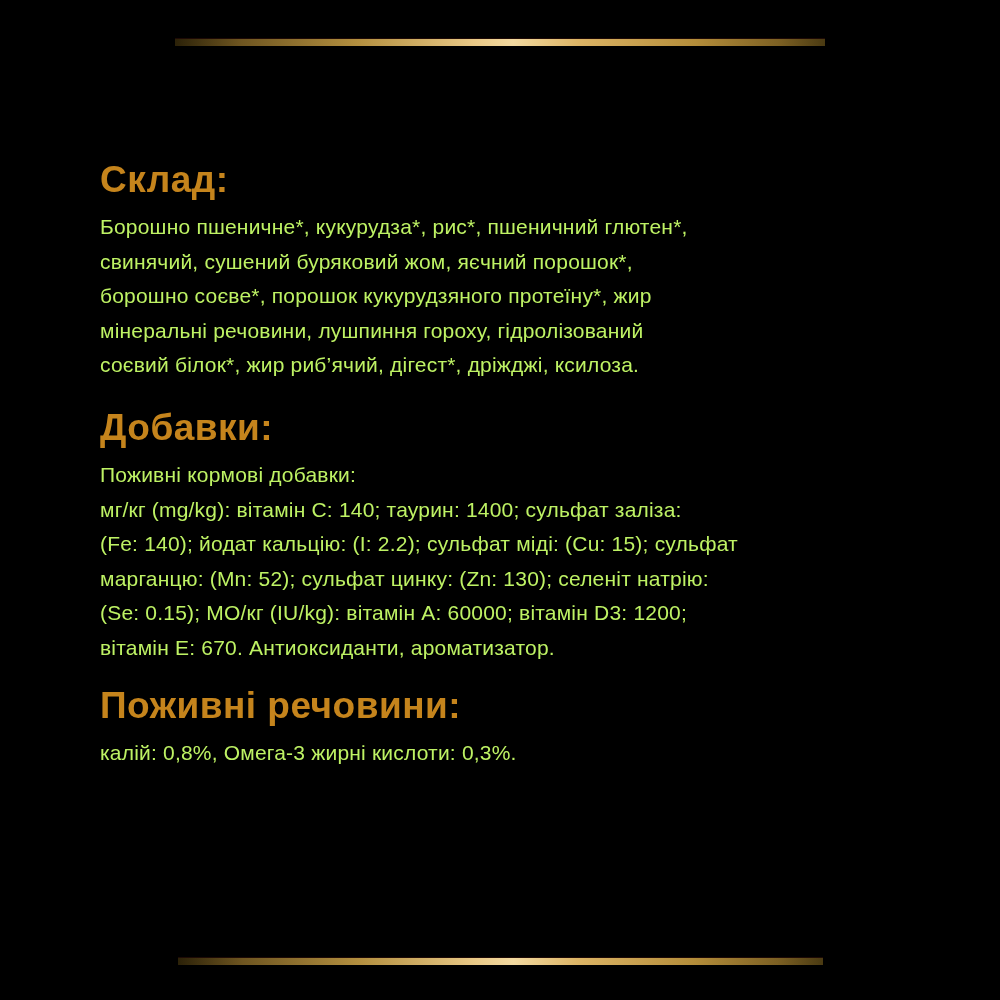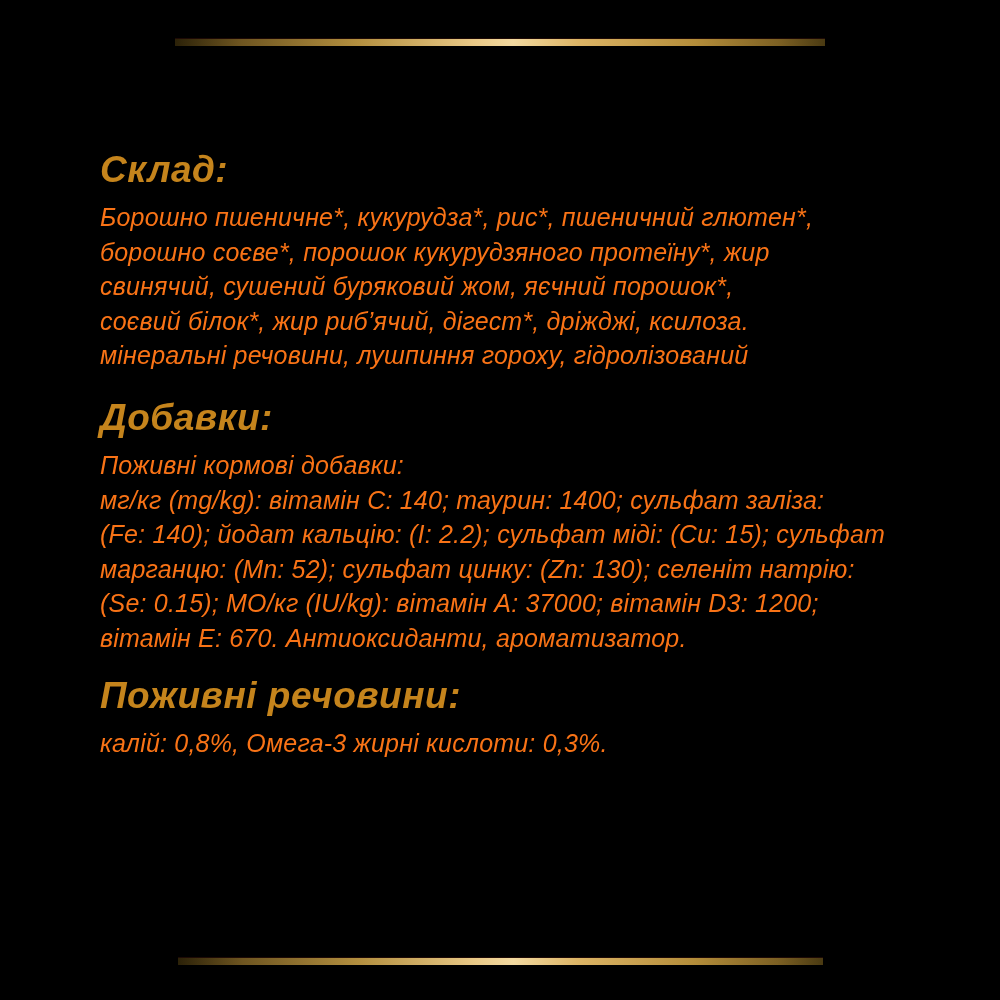--- a/index.html
+++ b/index.html
@@ -28,67 +28,66 @@
       #7c6023 93%,
       #4a3a12 100%);
     border-top: 1px solid #1d0a05;
   }
   .divider.top    { left: 175px; top: 38px;  width: 650px; }
   .divider.bottom { left: 178px; top: 957px; width: 645px; }
 
   .content {
     position: absolute;
     left: 100px;
-    top: 150px;
+    top: 160px;
     width: 880px;
-    font-style: italic;
   }
   section { display: block; }
   section.sec-additives { margin-top: 25px; }
   section.sec-nutrients { margin-top: 20px; }
 
   h2.sec-heading {
     margin: 0 0 10px 0;
     font-size: 37px;
     line-height: 40px;
     font-weight: 700;
     color: #c5841c;
     letter-spacing: 0.5px;
   }
   .line {
-    font-size: 25px;
+    font-size: 21px;
     line-height: 34.6px;
-    color: #f97316;
+    color: #bef264;
     white-space: nowrap;
     letter-spacing: 0.2px;
   }
 </style>
 </head>
 <body>
 
 <div class="divider top"></div>
 
 <main class="content">
 
   <section class="sec-composition">
     <h2 class="sec-heading">Склад:</h2>
     <div class="line">Борошно пшеничне*, кукурудза*, рис*, пшеничний глютен*,</div>
+    <div class="line">свинячий, сушений буряковий жом, яєчний порошок*,</div>
     <div class="line">борошно соєве*, порошок кукурудзяного протеїну*, жир</div>
-    <div class="line">свинячий, сушений буряковий жом, яєчний порошок*,</div>
+    <div class="line">мінеральні речовини, лушпиння гороху, гідролізований</div>
     <div class="line">соєвий білок*, жир риб’ячий, дігест*, дріжджі, ксилоза.</div>
-    <div class="line">мінеральні речовини, лушпиння гороху, гідролізований</div>
   </section>
 
   <section class="sec-additives">
     <h2 class="sec-heading">Добавки:</h2>
     <div class="line">Поживні кормові добавки:</div>
     <div class="line">мг/кг (mg/kg): вітамін C: 140; таурин: 1400; сульфат заліза:</div>
     <div class="line">(Fe: 140); йодат кальцію: (I: 2.2); сульфат міді: (Cu: 15); сульфат</div>
     <div class="line">марганцю: (Mn: 52); сульфат цинку: (Zn: 130); селеніт натрію:</div>
-    <div class="line">(Se: 0.15); МО/кг (IU/kg): вітамін A: 37000; вітамін D3: 1200;</div>
+    <div class="line">(Se: 0.15); МО/кг (IU/kg): вітамін A: 60000; вітамін D3: 1200;</div>
     <div class="line">вітамін E: 670. Антиоксиданти, ароматизатор.</div>
   </section>
 
   <section class="sec-nutrients">
     <h2 class="sec-heading">Поживні речовини:</h2>
     <div class="line">калій: 0,8%, Омега-3 жирні кислоти: 0,3%.</div>
   </section>
 
 </main>
 

